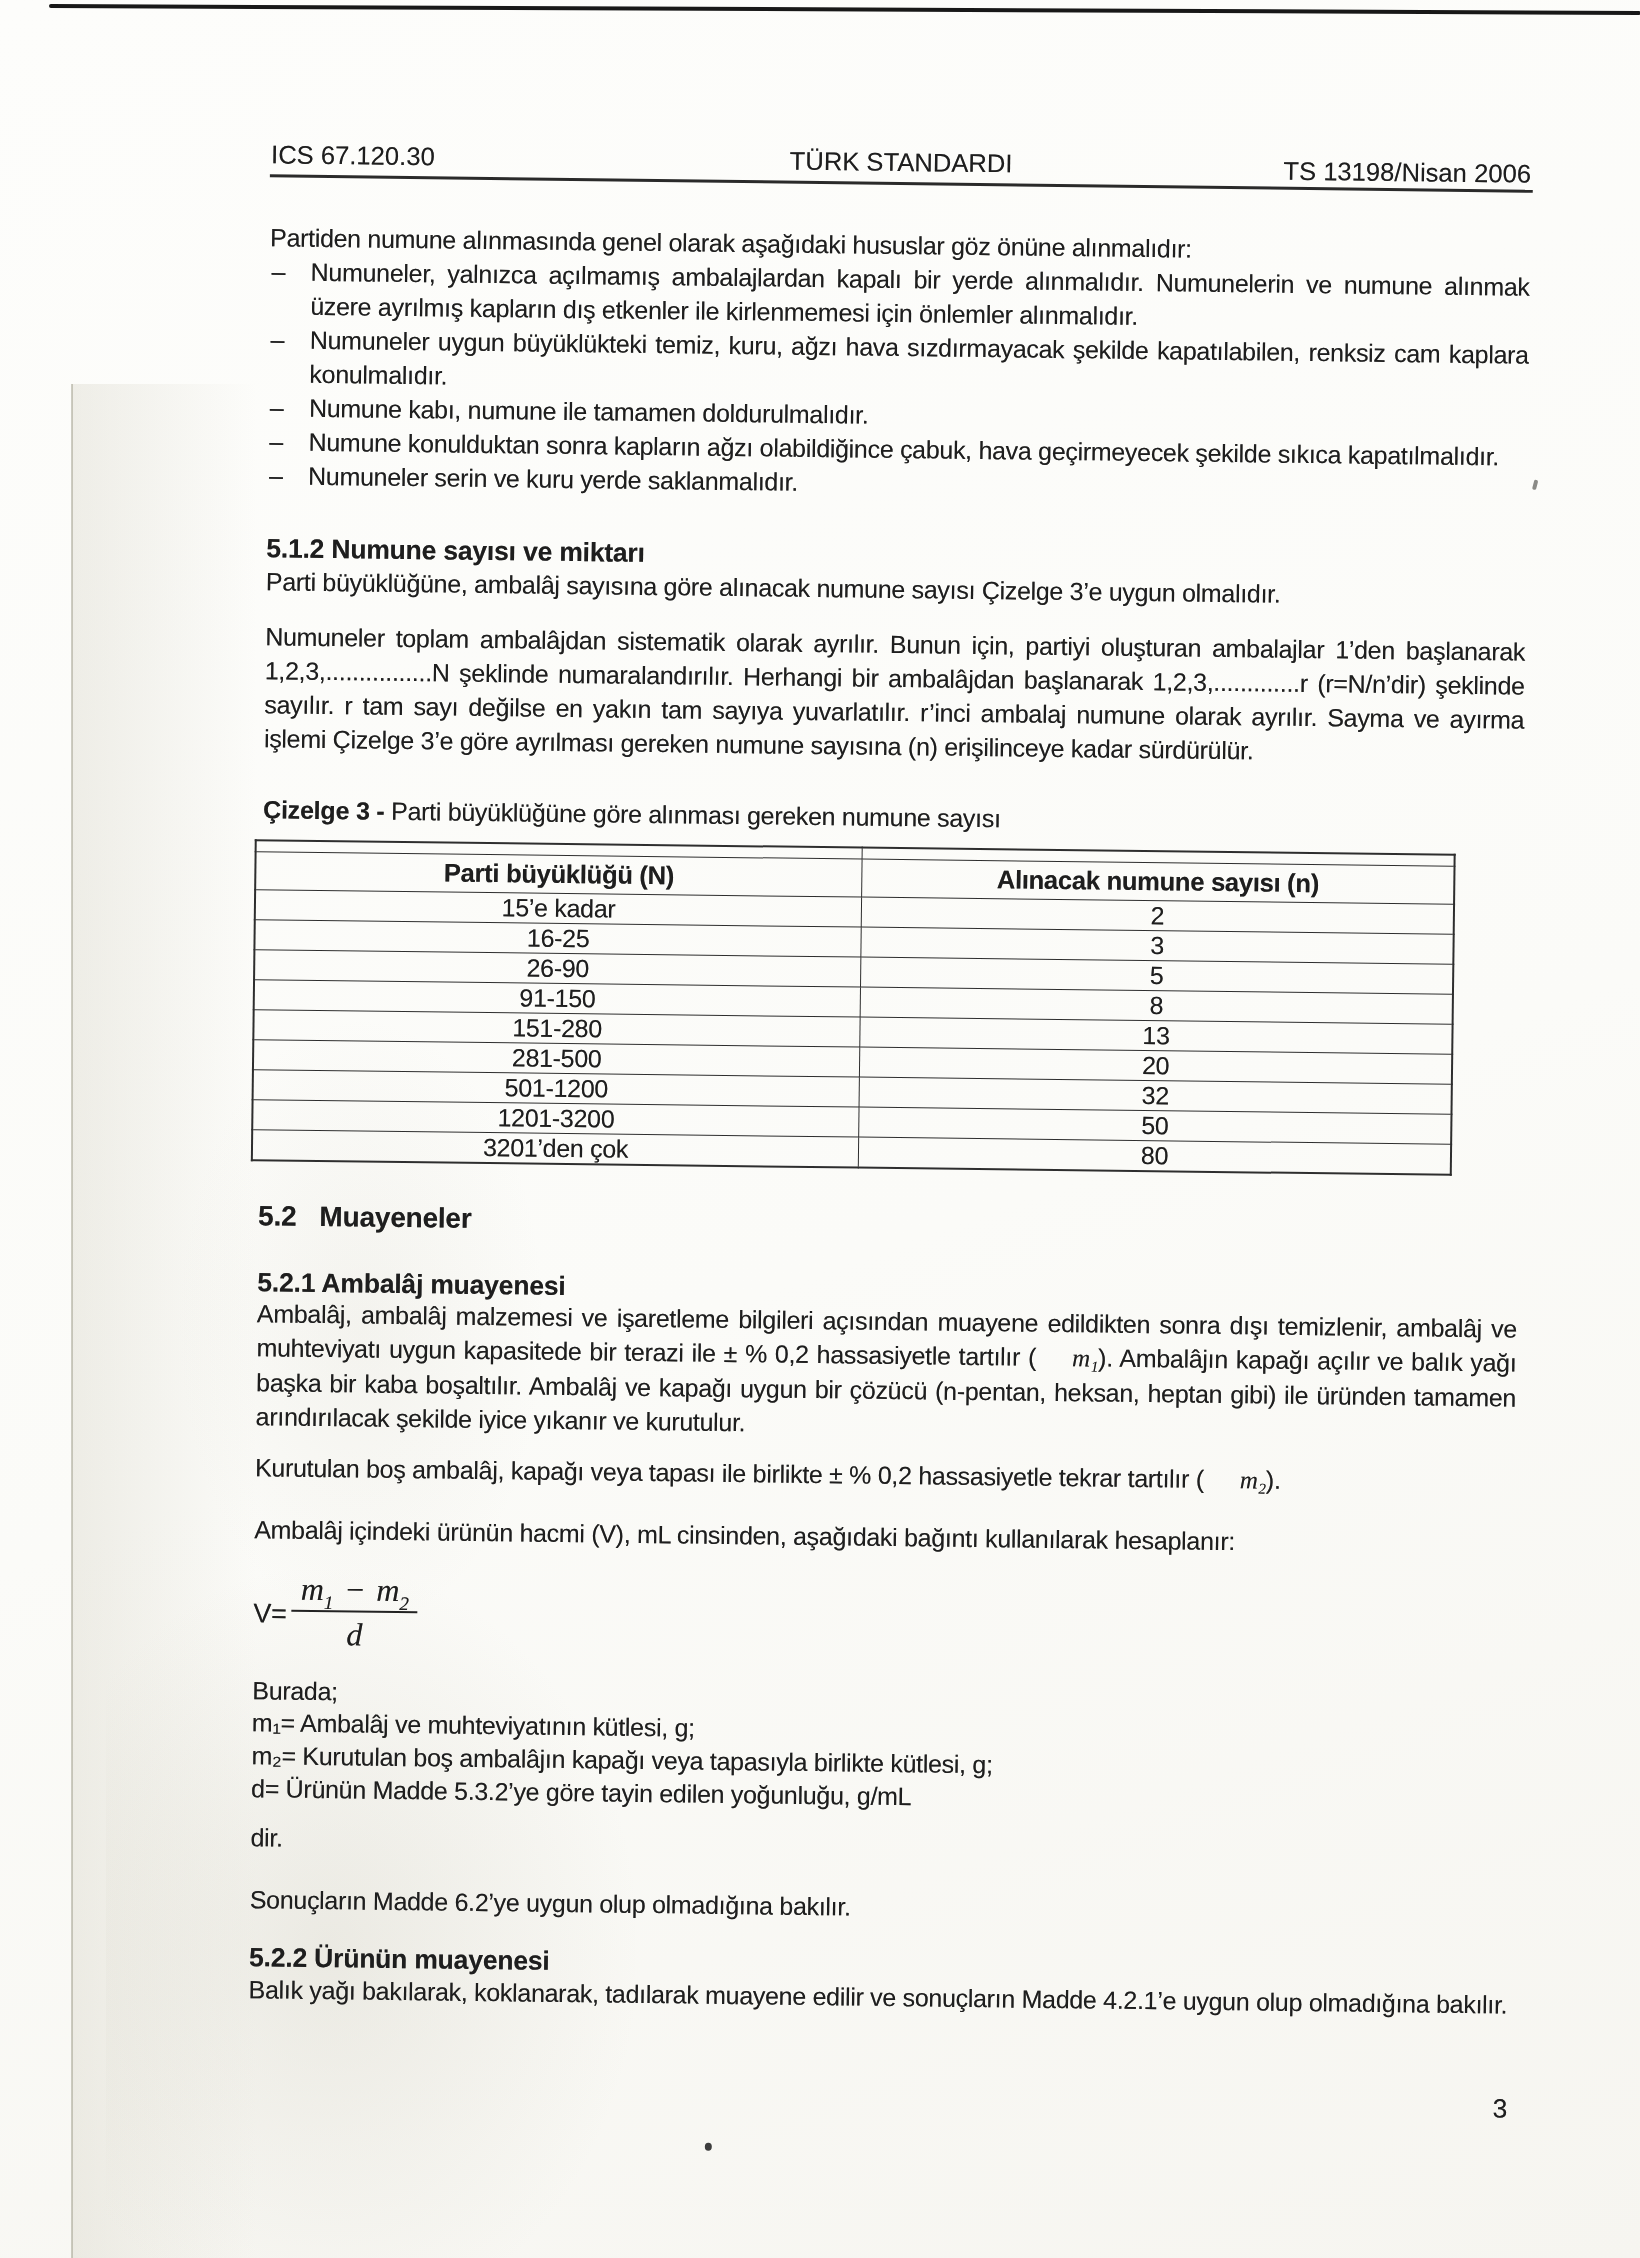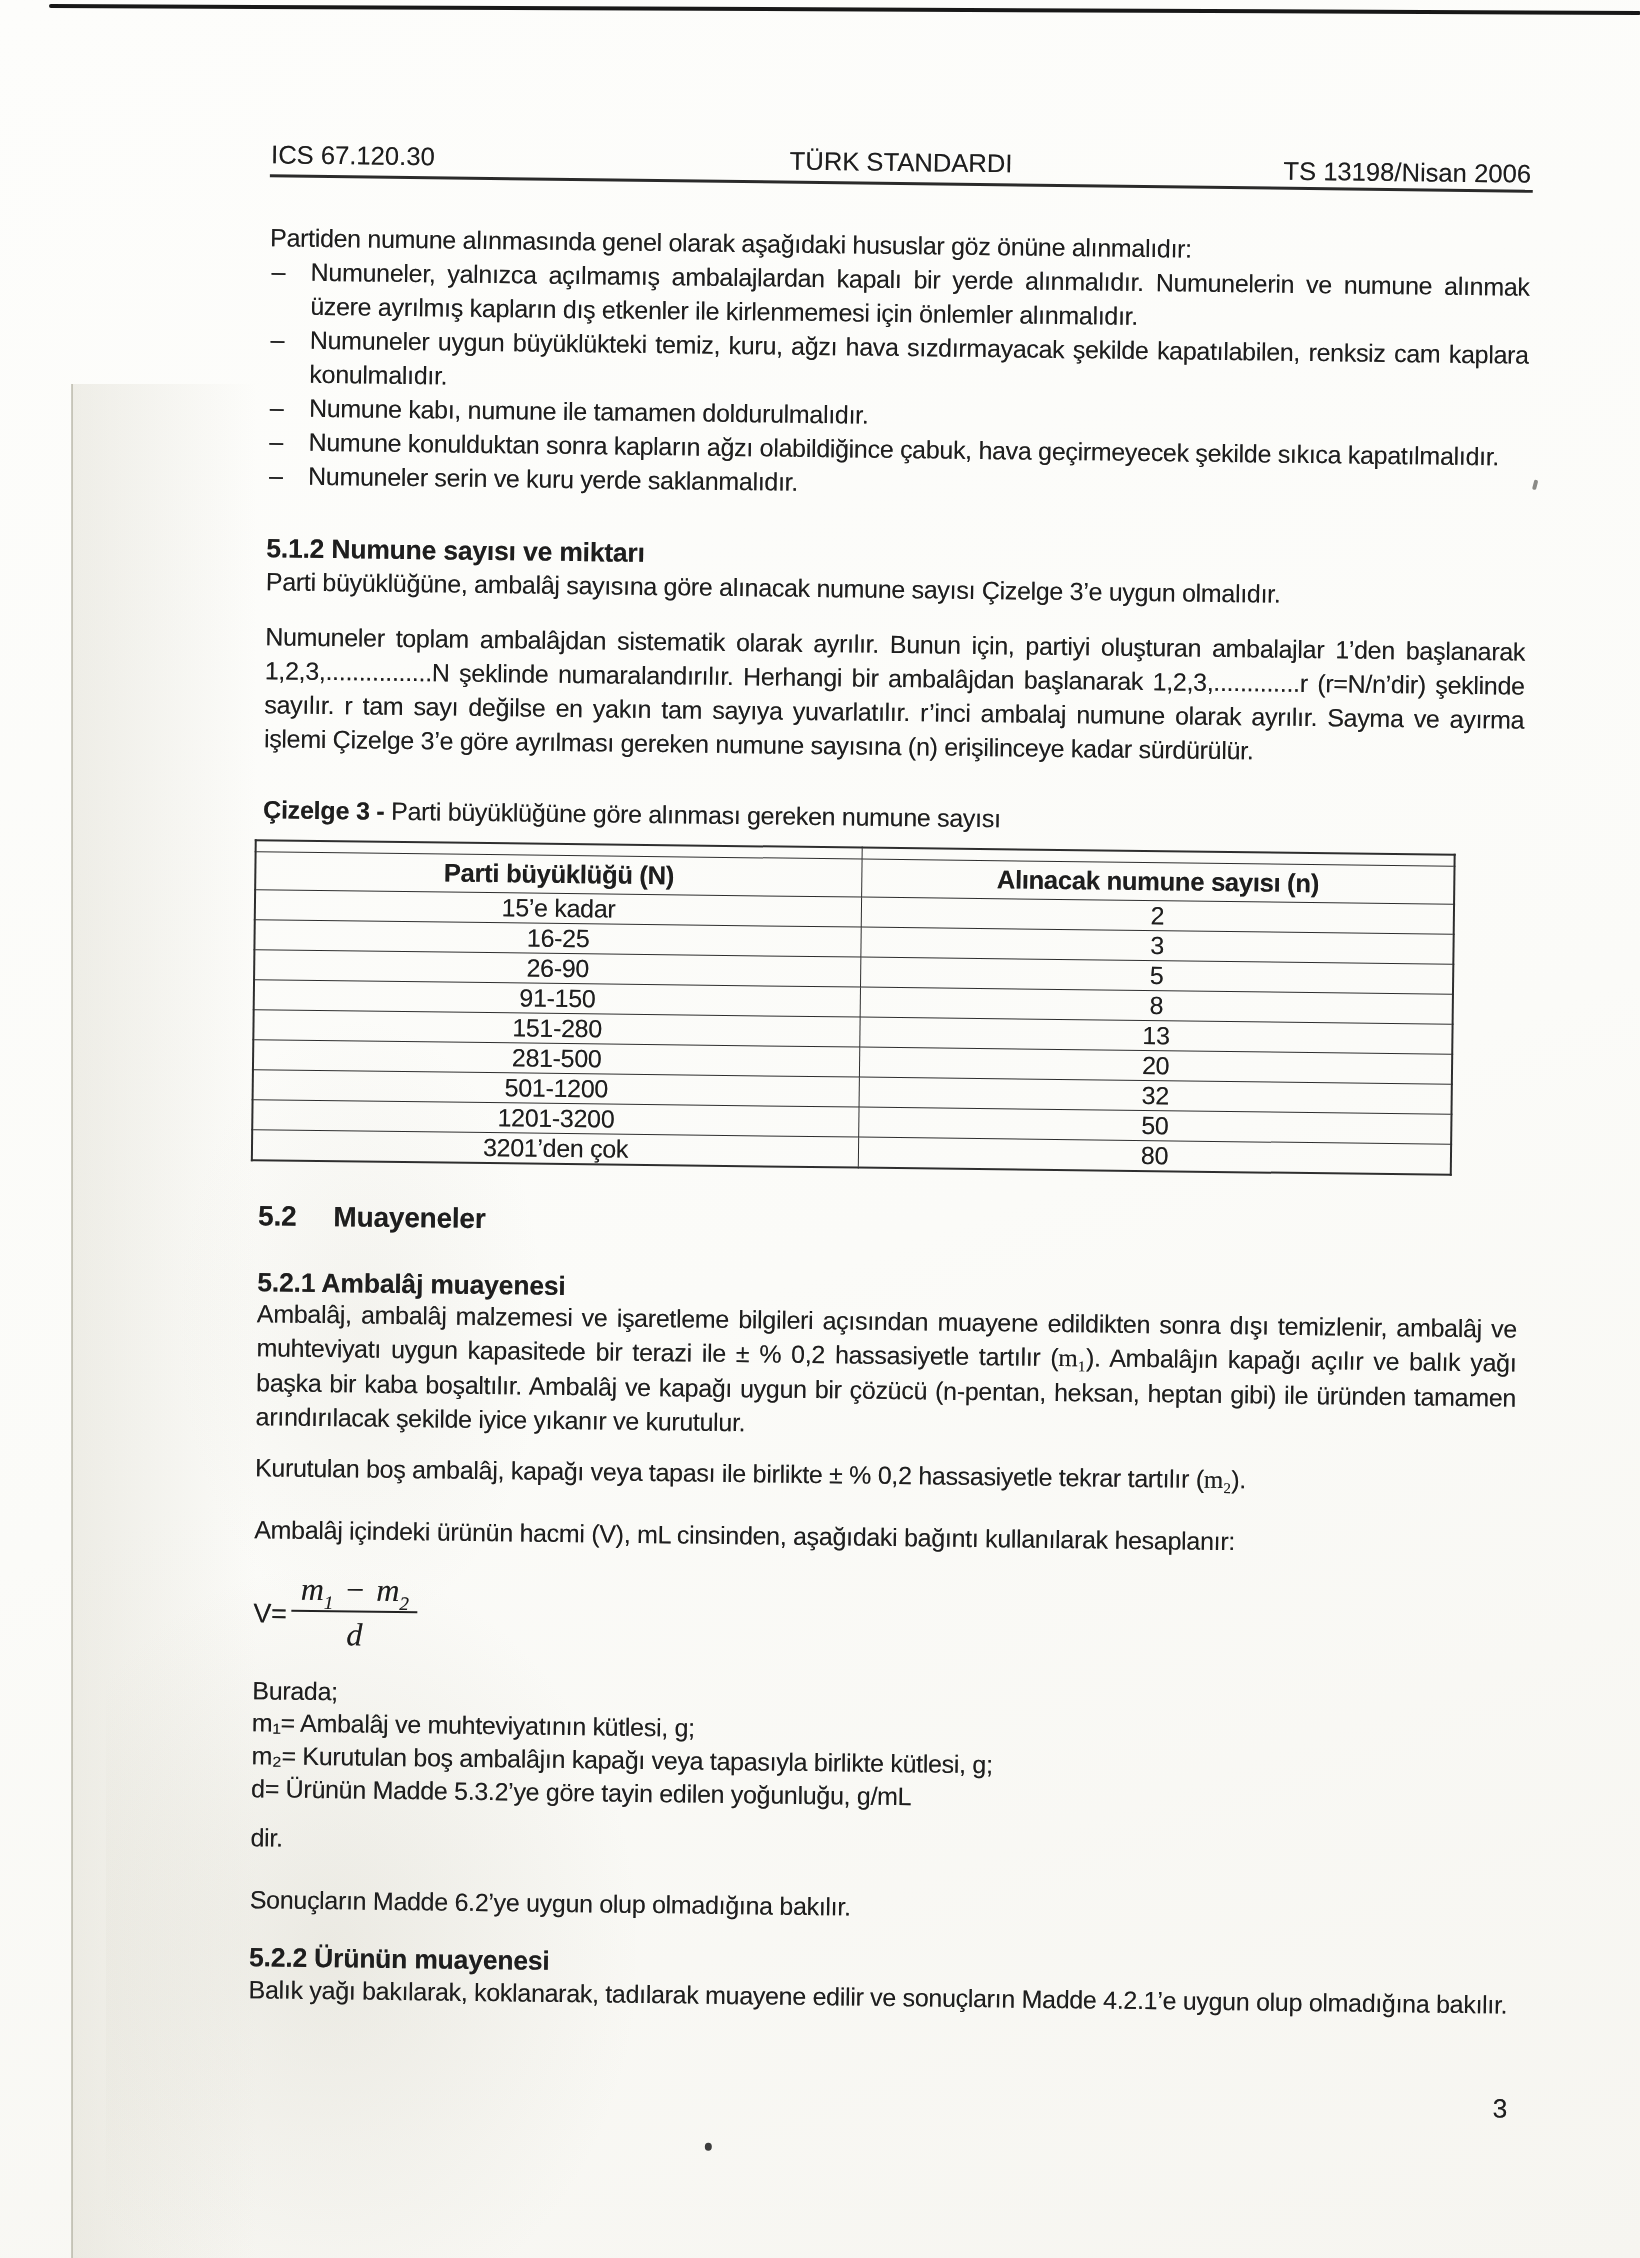--- a/index.html
+++ b/index.html
@@ -33,41 +33,41 @@
   .doc-header .hcenter{position:absolute;left:0;top:0;width:100%;text-align:center;}
   .doc-header .hright{position:absolute;right:0;top:3.5px;}
   .header-rule{position:absolute;left:272px;top:171px;width:1263px;height:2.6px;background:#2a2a2a;}
   
   .para{font-size:25px;line-height:34px;letter-spacing:-0.3px;text-align:justify;}
   .single{text-align:left;}
   .block{position:absolute;left:273px;width:1260px;}
   .bullet-item{position:relative;padding-left:41px;}
   .bullet-item .dash{position:absolute;left:1.8px;top:0;}
   h2{font-size:26.5px;line-height:34px;margin:0;font-weight:bold;letter-spacing:-0.2px;}
-  .h-52 .num{margin-right:37px;text-align:right;}
+  .h-52 .num{margin-right:23px;text-align:right;}
   
   .tbl-caption{font-size:25px;letter-spacing:-0.3px;}
   .tbl-caption b{letter-spacing:-0.2px;}
   table.sample{position:absolute;left:265px;top:836px;width:1201px;border-collapse:collapse;
     border:2.6px solid #2e2e2e;font-size:25px;letter-spacing:-0.3px;}
   table.sample td,table.sample th{border:1.8px solid #2e2e2e;text-align:center;padding:0;}
   table.sample tr.spacer td{height:9.7px;border-bottom:1.8px solid #2e2e2e;}
   table.sample th{height:37px;font-size:25.6px;}
   table.sample td{height:29px;}
   table.sample col.c1{width:50.6%;}
   
   .formula{position:absolute;left:273px;top:1569px;display:flex;align-items:center;}
   .formula .lhs{font-size:27px;letter-spacing:-0.3px;margin-right:5.3px;position:relative;top:3.5px;}
   .frac{display:inline-flex;flex-direction:column;align-items:center;
     font-family:"Liberation Serif","DejaVu Serif",serif;font-style:italic;font-size:32px;}
   .frac .num{border-bottom:2.6px solid #222;padding:0 8.8px 5.3px 8.8px;line-height:1;}
   .frac .den{padding-top:5.3px;line-height:1;}
   .frac sub{font-size:0.6em;line-height:0;position:relative;top:1.8px;}
   .frac .minus{margin:0 10.6px;}
-  .var{font-family:"Liberation Serif","DejaVu Serif",serif;}
+  .var{font-family:"Liberation Serif","DejaVu Serif",serif;font-style:italic;margin-left:36px;}
   .defs div{font-size:25px;line-height:33px;letter-spacing:-0.3px;}
   .page-num{position:absolute;left:273px;top:2075px;width:1260px;text-align:right;font-size:26.5px;}
 </style>
 </head>
 <body>
 
 <div class="top-edge-line"></div>
 <div class="left-band"></div>
 <div class="left-vline"></div>
 <div class="mid-wash"></div>

